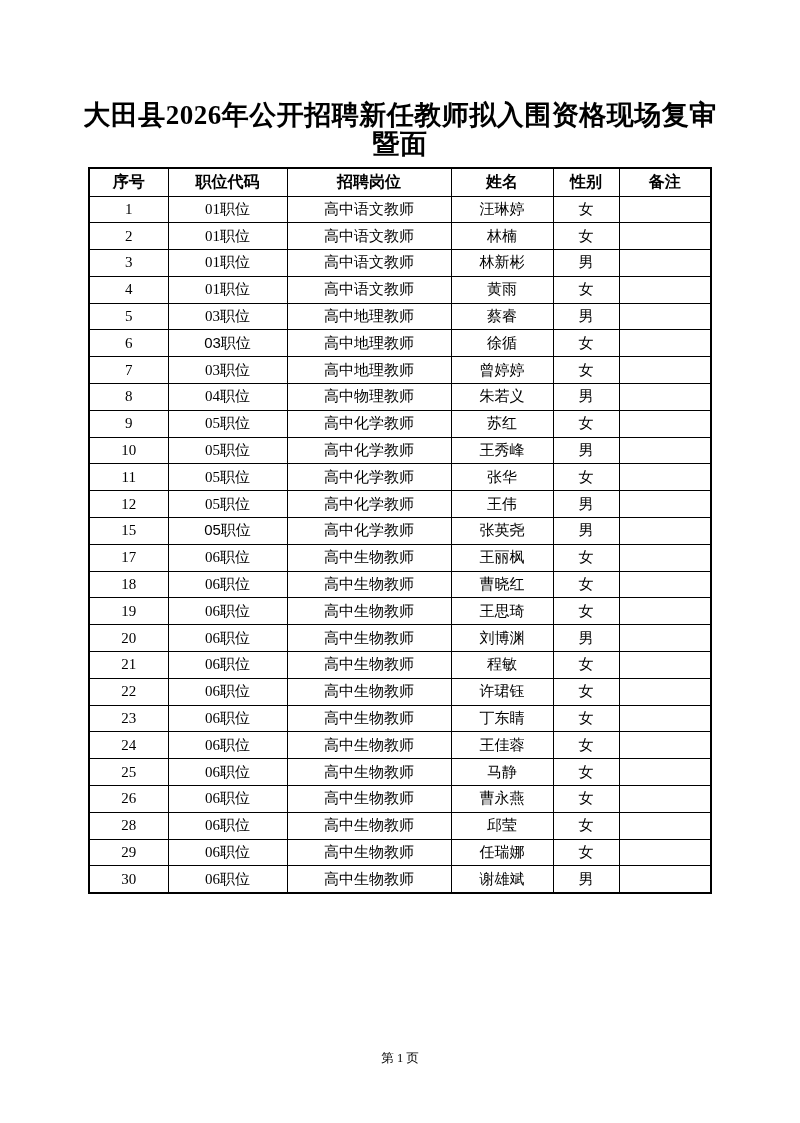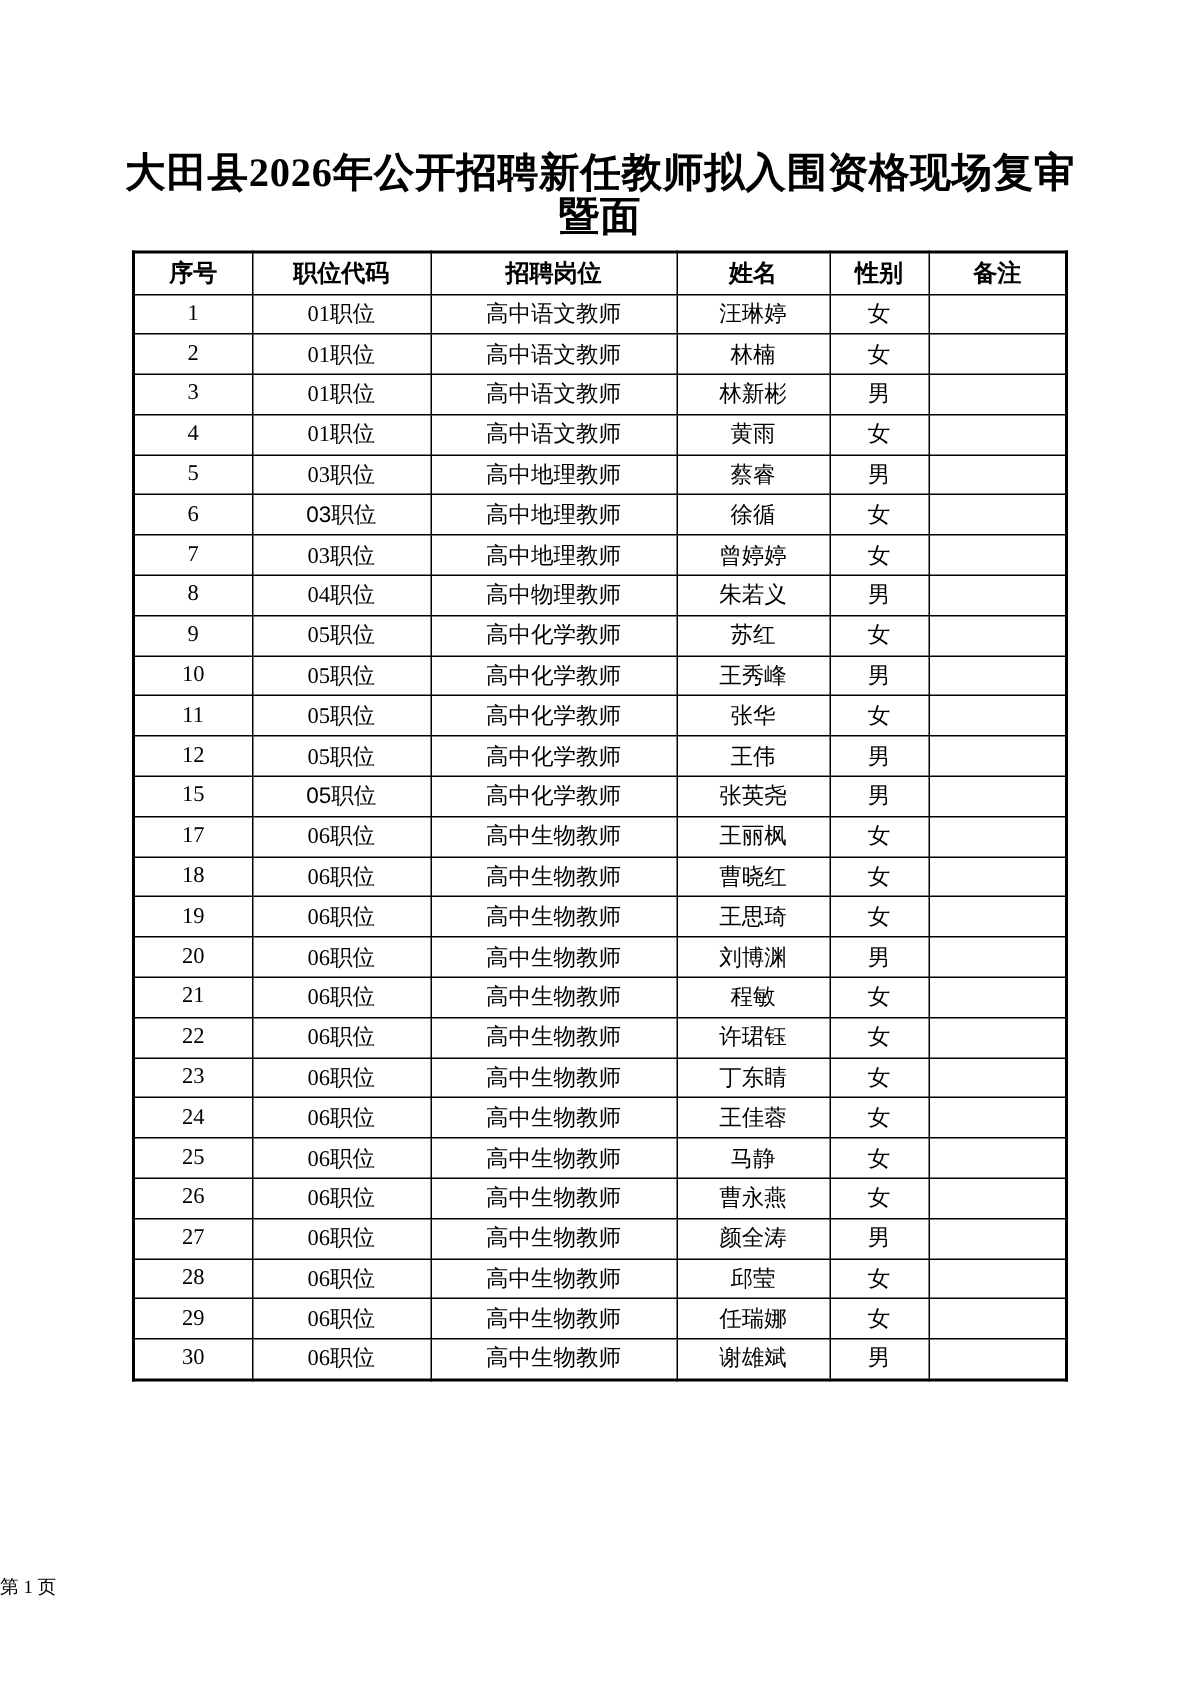--- a/index.html
+++ b/index.html
@@ -64,21 +64,21 @@
   .alt-code {
     font-family: "Liberation Sans", "DejaVu Sans", sans-serif;
     font-weight: 600;
     font-size: 14.5px;
   }
   .page-footer {
     position: absolute;
     left: 0;
     top: 1050px;
     width: 800px;
-    text-align: left;
+    text-align: center;
     font-size: 12.5px;
   }
 </style>
 </head>
 <body>
 
 <div class="page">
 
   <div class="doc-title">
     <div>大田县2026年公开招聘新任教师拟入围资格现场复审暨面</div>
@@ -282,28 +282,20 @@
     </tr>
         <tr>
       <td>26</td>
       <td>06职位</td>
       <td>高中生物教师</td>
       <td>曹永燕</td>
       <td>女</td>
       <td></td>
     </tr>
         <tr>
-      <td>27</td>
-      <td>06职位</td>
-      <td>高中生物教师</td>
-      <td>颜全涛</td>
-      <td>男</td>
-      <td></td>
-    </tr>
-        <tr>
       <td>28</td>
       <td>06职位</td>
       <td>高中生物教师</td>
       <td>邱莹</td>
       <td>女</td>
       <td></td>
     </tr>
         <tr>
       <td>29</td>
       <td>06职位</td>

